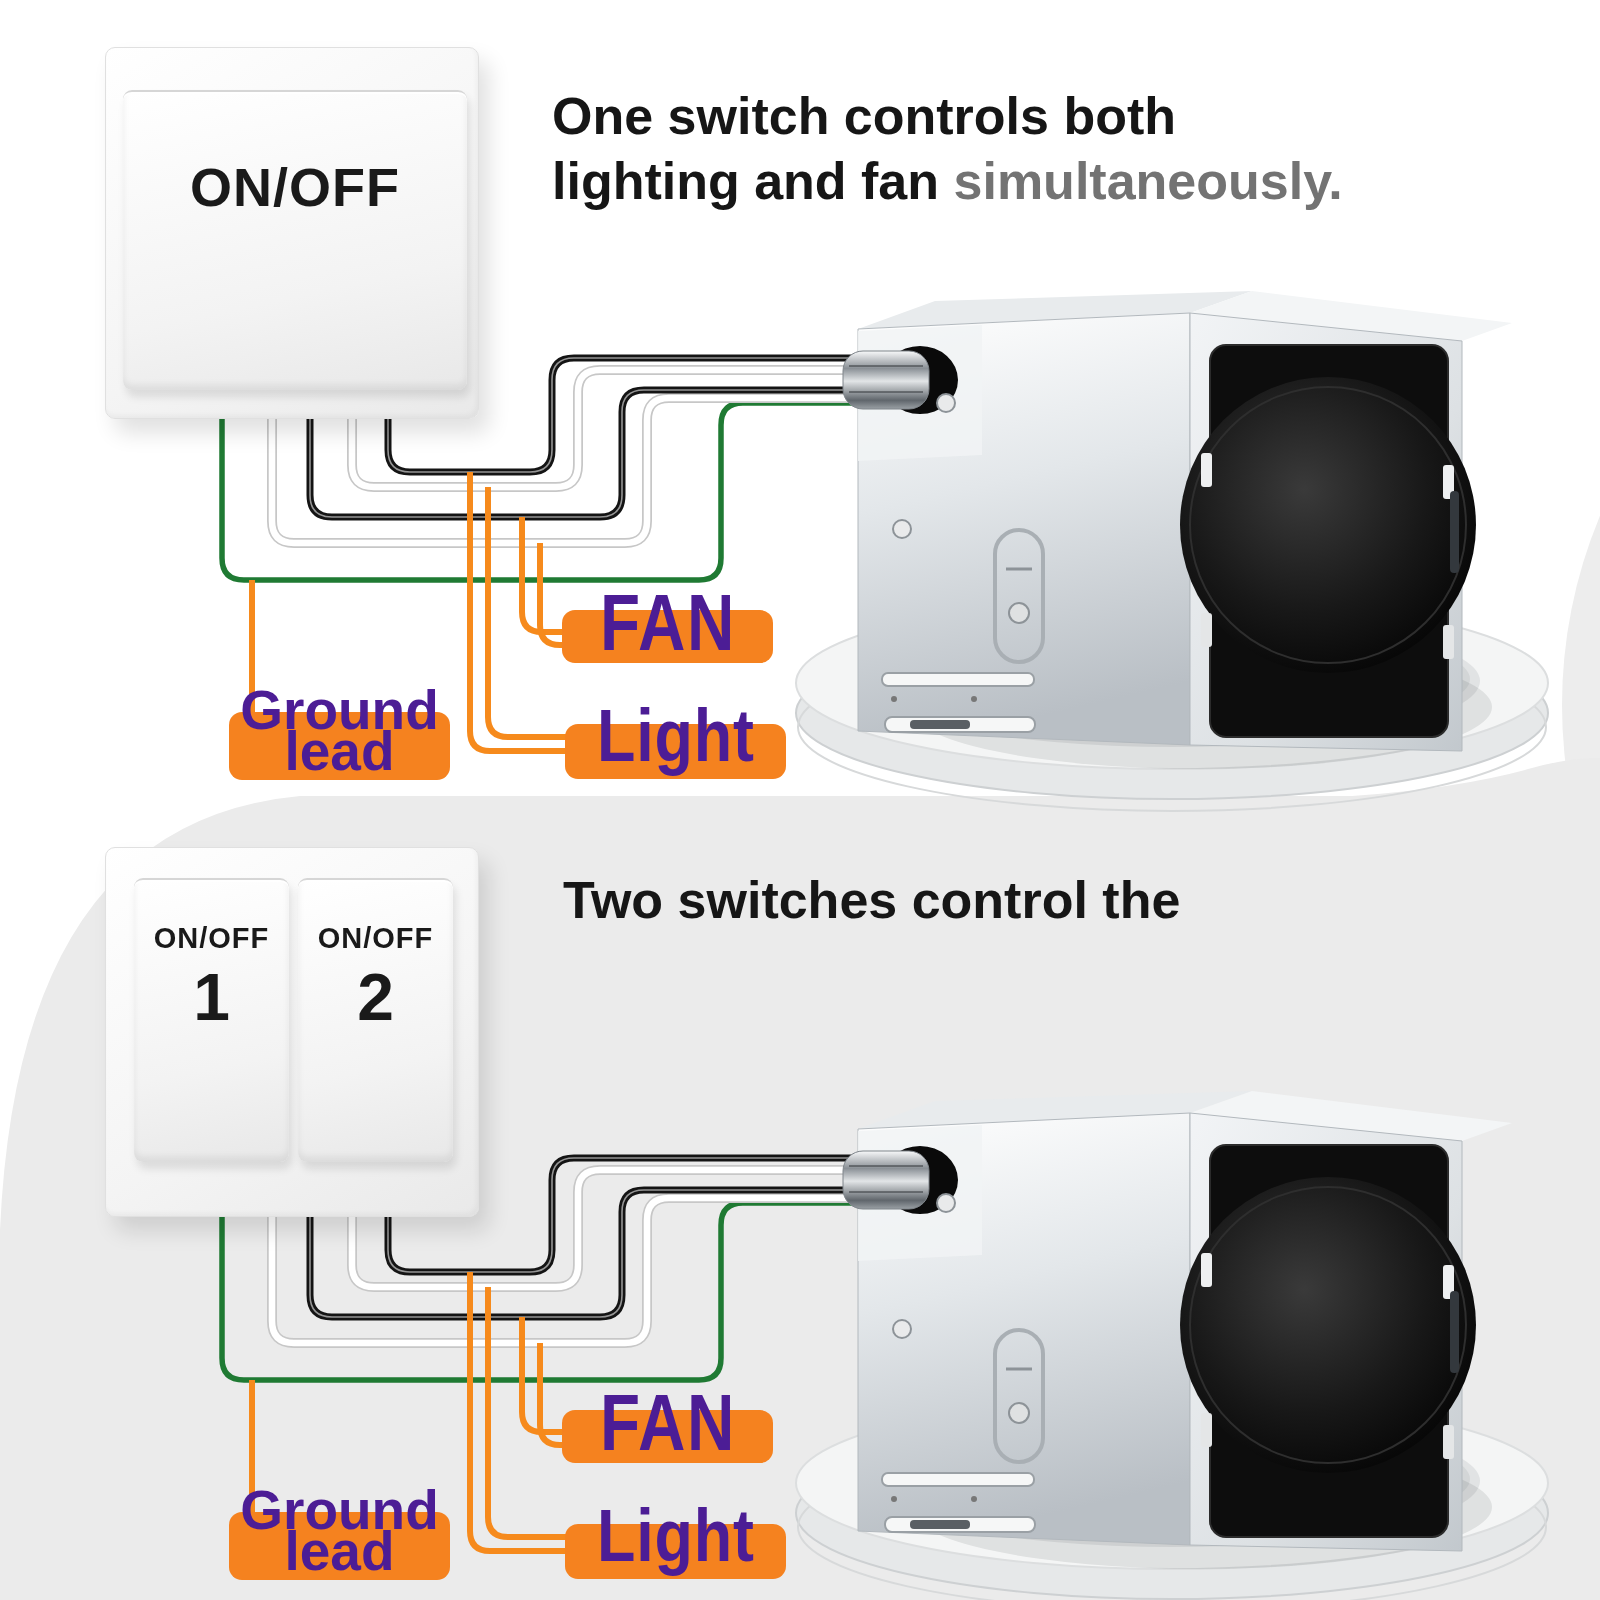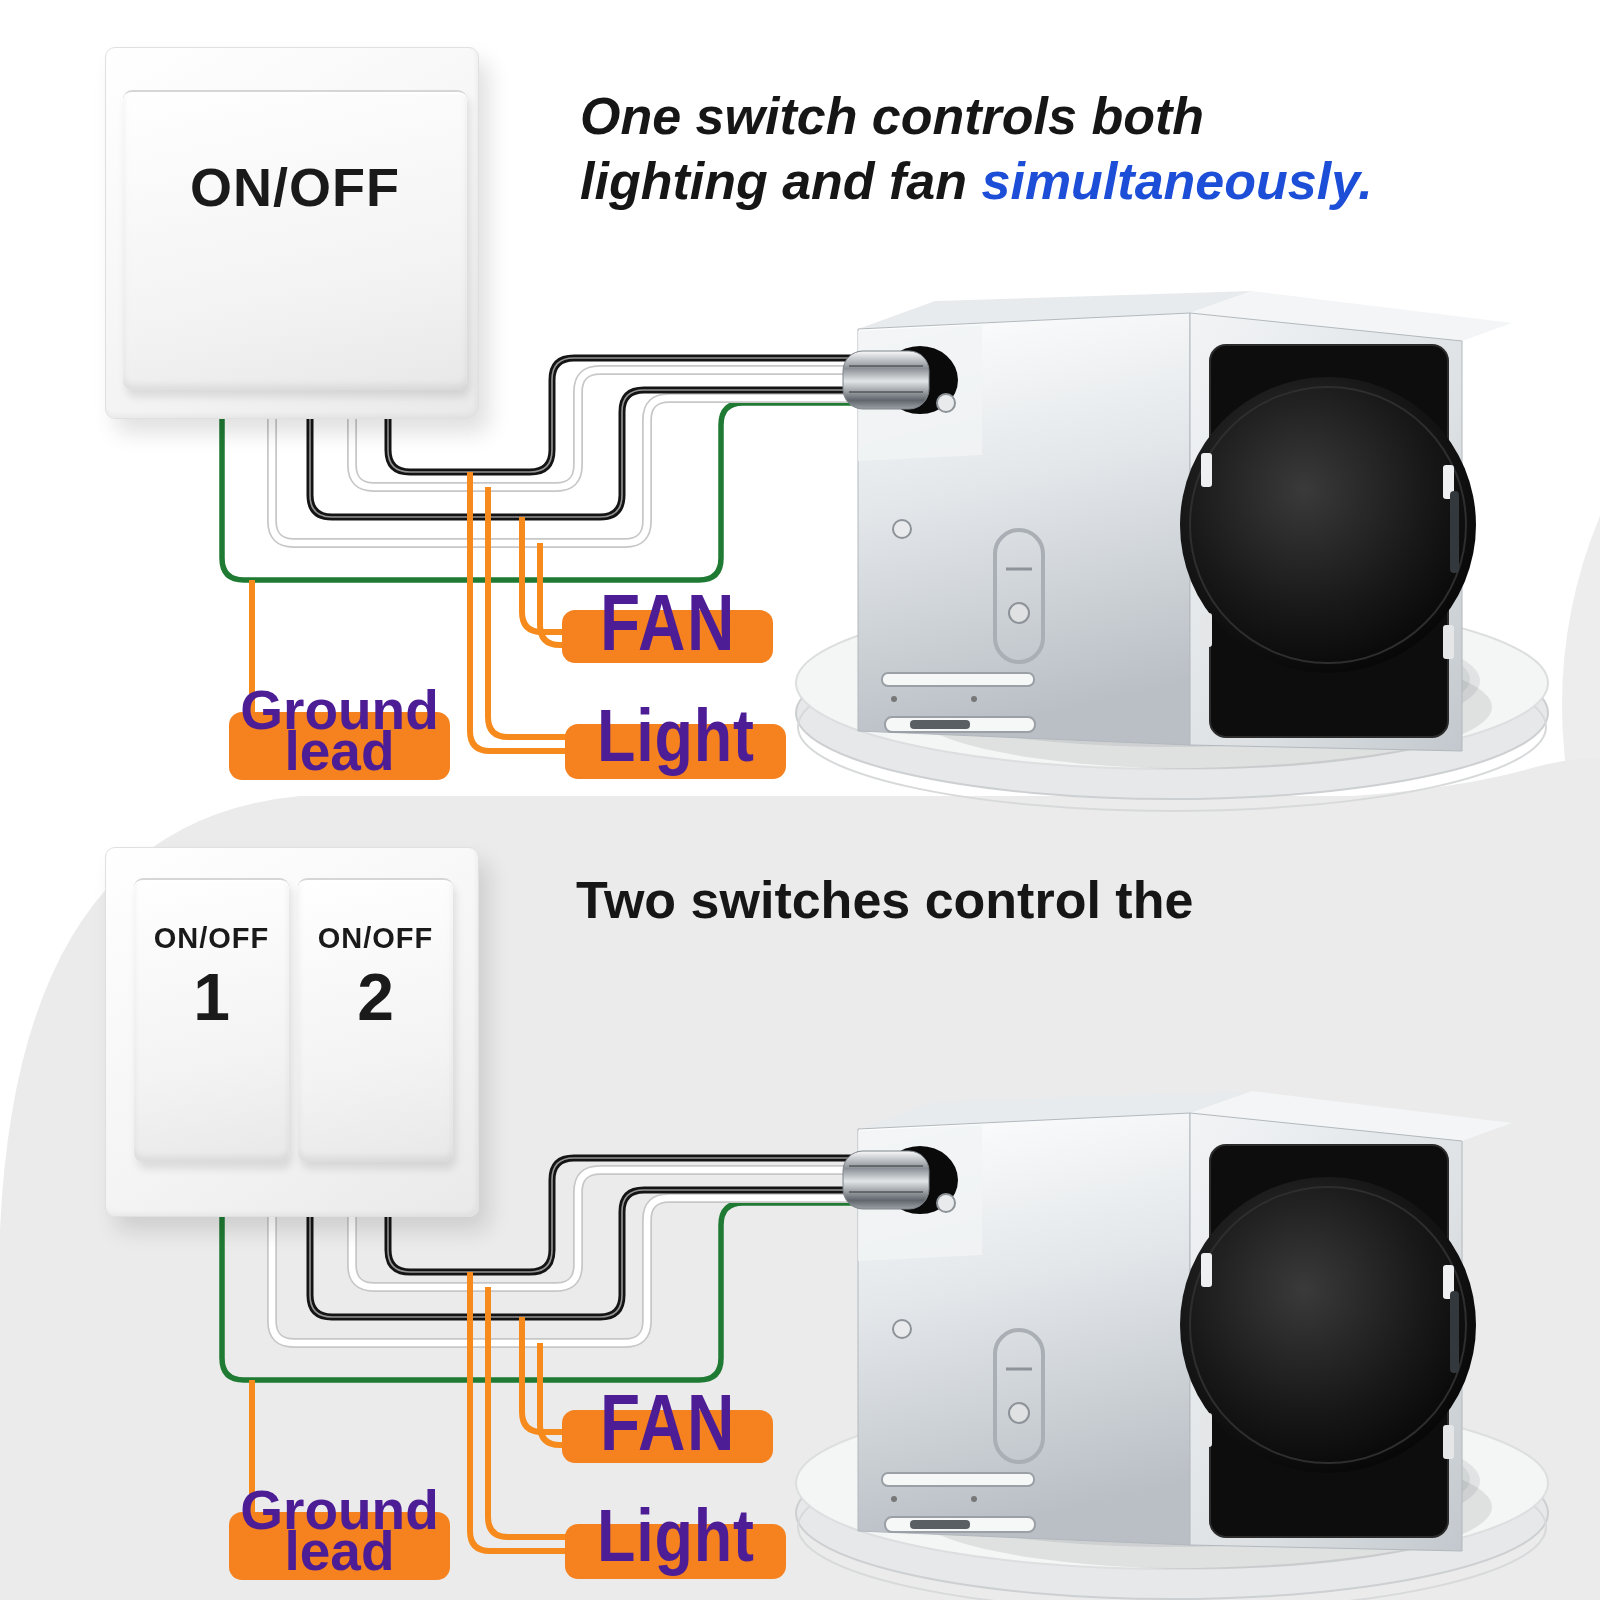--- a/index.html
+++ b/index.html
@@ -3,23 +3,23 @@
 <meta charset="utf-8">
 <style>
   html,body{margin:0;padding:0;background:#fff;}
   .canvas{position:relative;width:1600px;height:1600px;overflow:hidden;background:#ffffff;
           font-family:"Liberation Sans", sans-serif;}
   .scene{position:absolute;left:0;top:0;width:1600px;height:1600px;z-index:1;}
 
   
   .headline{position:absolute;z-index:3;font-weight:700;color:#161616;
             font-size:52px;line-height:65px;letter-spacing:0;white-space:nowrap;}
-  .headline .hl{color:#1d4ed8;}
-  .h-top{left:580px;top:84px;font-style:italic;}
-  .h-bottom{left:576px;top:868px;}
+  .headline .hl{color:#737373;}
+  .h-top{left:552px;top:84px;}
+  .h-bottom{left:563px;top:868px;}
 
   
   .plate{position:absolute;z-index:3;background:linear-gradient(150deg,#ffffff 0%,#f4f4f4 60%,#e9e9e9 100%);
          border:1px solid #e0e0e0;border-radius:10px;
          box-shadow:10px 14px 22px rgba(0,0,0,.12), inset -2px -3px 5px rgba(0,0,0,.04);}
   .plate-single{left:105px;top:47px;width:372px;height:370px;}
   .plate-double{left:105px;top:847px;width:372px;height:368px;}
   .rocker{position:absolute;background:linear-gradient(168deg,#ffffff 0%,#f3f3f3 65%,#e8e8e8 100%);
           border-radius:9px;border-top:2px solid #d6d6d6;
           box-shadow:inset 0 2px 1px #ffffff, inset 0 -5px 7px rgba(0,0,0,.07), 3px 7px 9px rgba(0,0,0,.10);}

